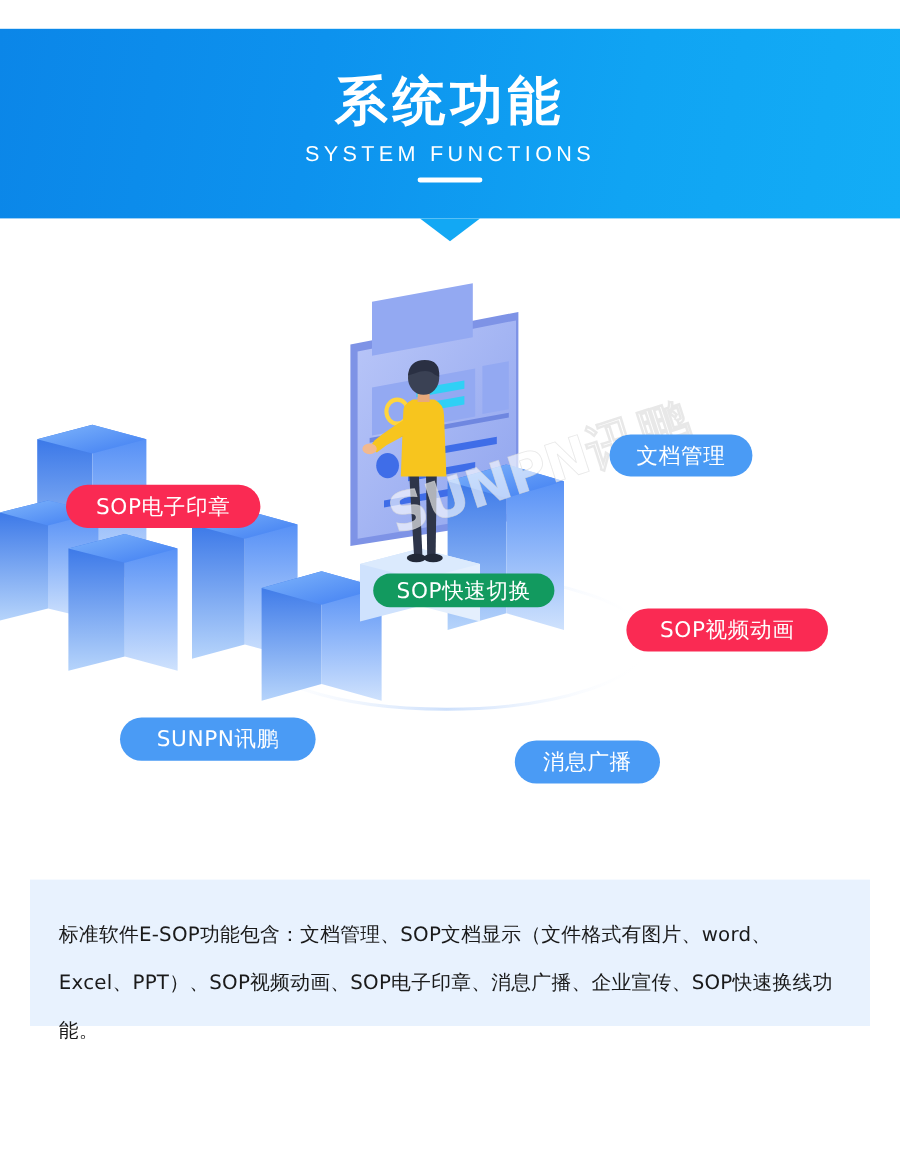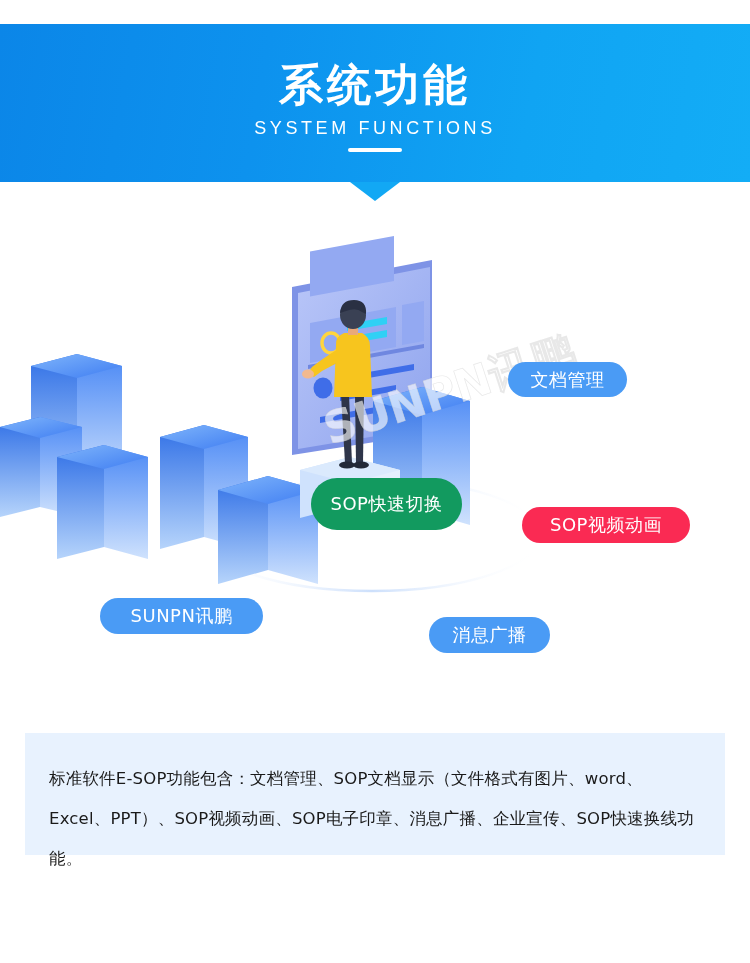--- a/index.html
+++ b/index.html
@@ -63,21 +63,21 @@
     letter-spacing:0.5px;
     font-family:"DejaVu Sans","Liberation Sans",sans-serif;
   }
   .pill-blue  { background:#4a9bf5; }
   .pill-red   { background:#fa2a53; }
   .pill-green { background:#129a5f; }
 
   .p-qiye   { left:173px; top:272px; width:163px; height:36px; }
   .p-wendang{ left:508px; top:362px; width:119px; height:35px; }
   .p-yinzhang{left:55px;  top:404px; width:162px; height:36px; }
-  .p-kuaisu { left:311px; top:478px; width:151px; height:52px; }
+  .p-kuaisu { left:311px; top:478px; width:151px; height:28px; }
   .p-shipin { left:522px; top:507px; width:168px; height:36px; }
   .p-wendisp{ left:100px; top:598px; width:163px; height:36px; }
   .p-guangbo{ left:429px; top:617px; width:121px; height:36px; }
 
   
   .desc {
     position:absolute; left:25px; top:733px; width:700px; height:122px;
     background:#e8f2fe;
     padding:26px 24px 18px 24px;
   }
@@ -210,20 +210,23 @@
 
       <text x="330" y="240" transform="rotate(-18 330 240)" font-family="'DejaVu Sans','Liberation Sans',sans-serif" font-size="44" font-weight="bold" fill="#ffffff" fill-opacity="0.62" stroke="#d8d8d8" stroke-width="0.7" stroke-opacity="0.6">SUNPN讯鹏</text>
     </svg>
   </div>
 
 
   <div class="pill pill-blue p-wendang">
     <span>文档管理</span>
   </div>
 
+  <div class="pill pill-red p-yinzhang">
+    <span>SOP电子印章</span>
+  </div>
 
   <div class="pill pill-green p-kuaisu">
     <span>SOP快速切换</span>
   </div>
 
   <div class="pill pill-red p-shipin">
     <span>SOP视频动画</span>
   </div>
 
   <div class="pill pill-blue p-wendisp">

